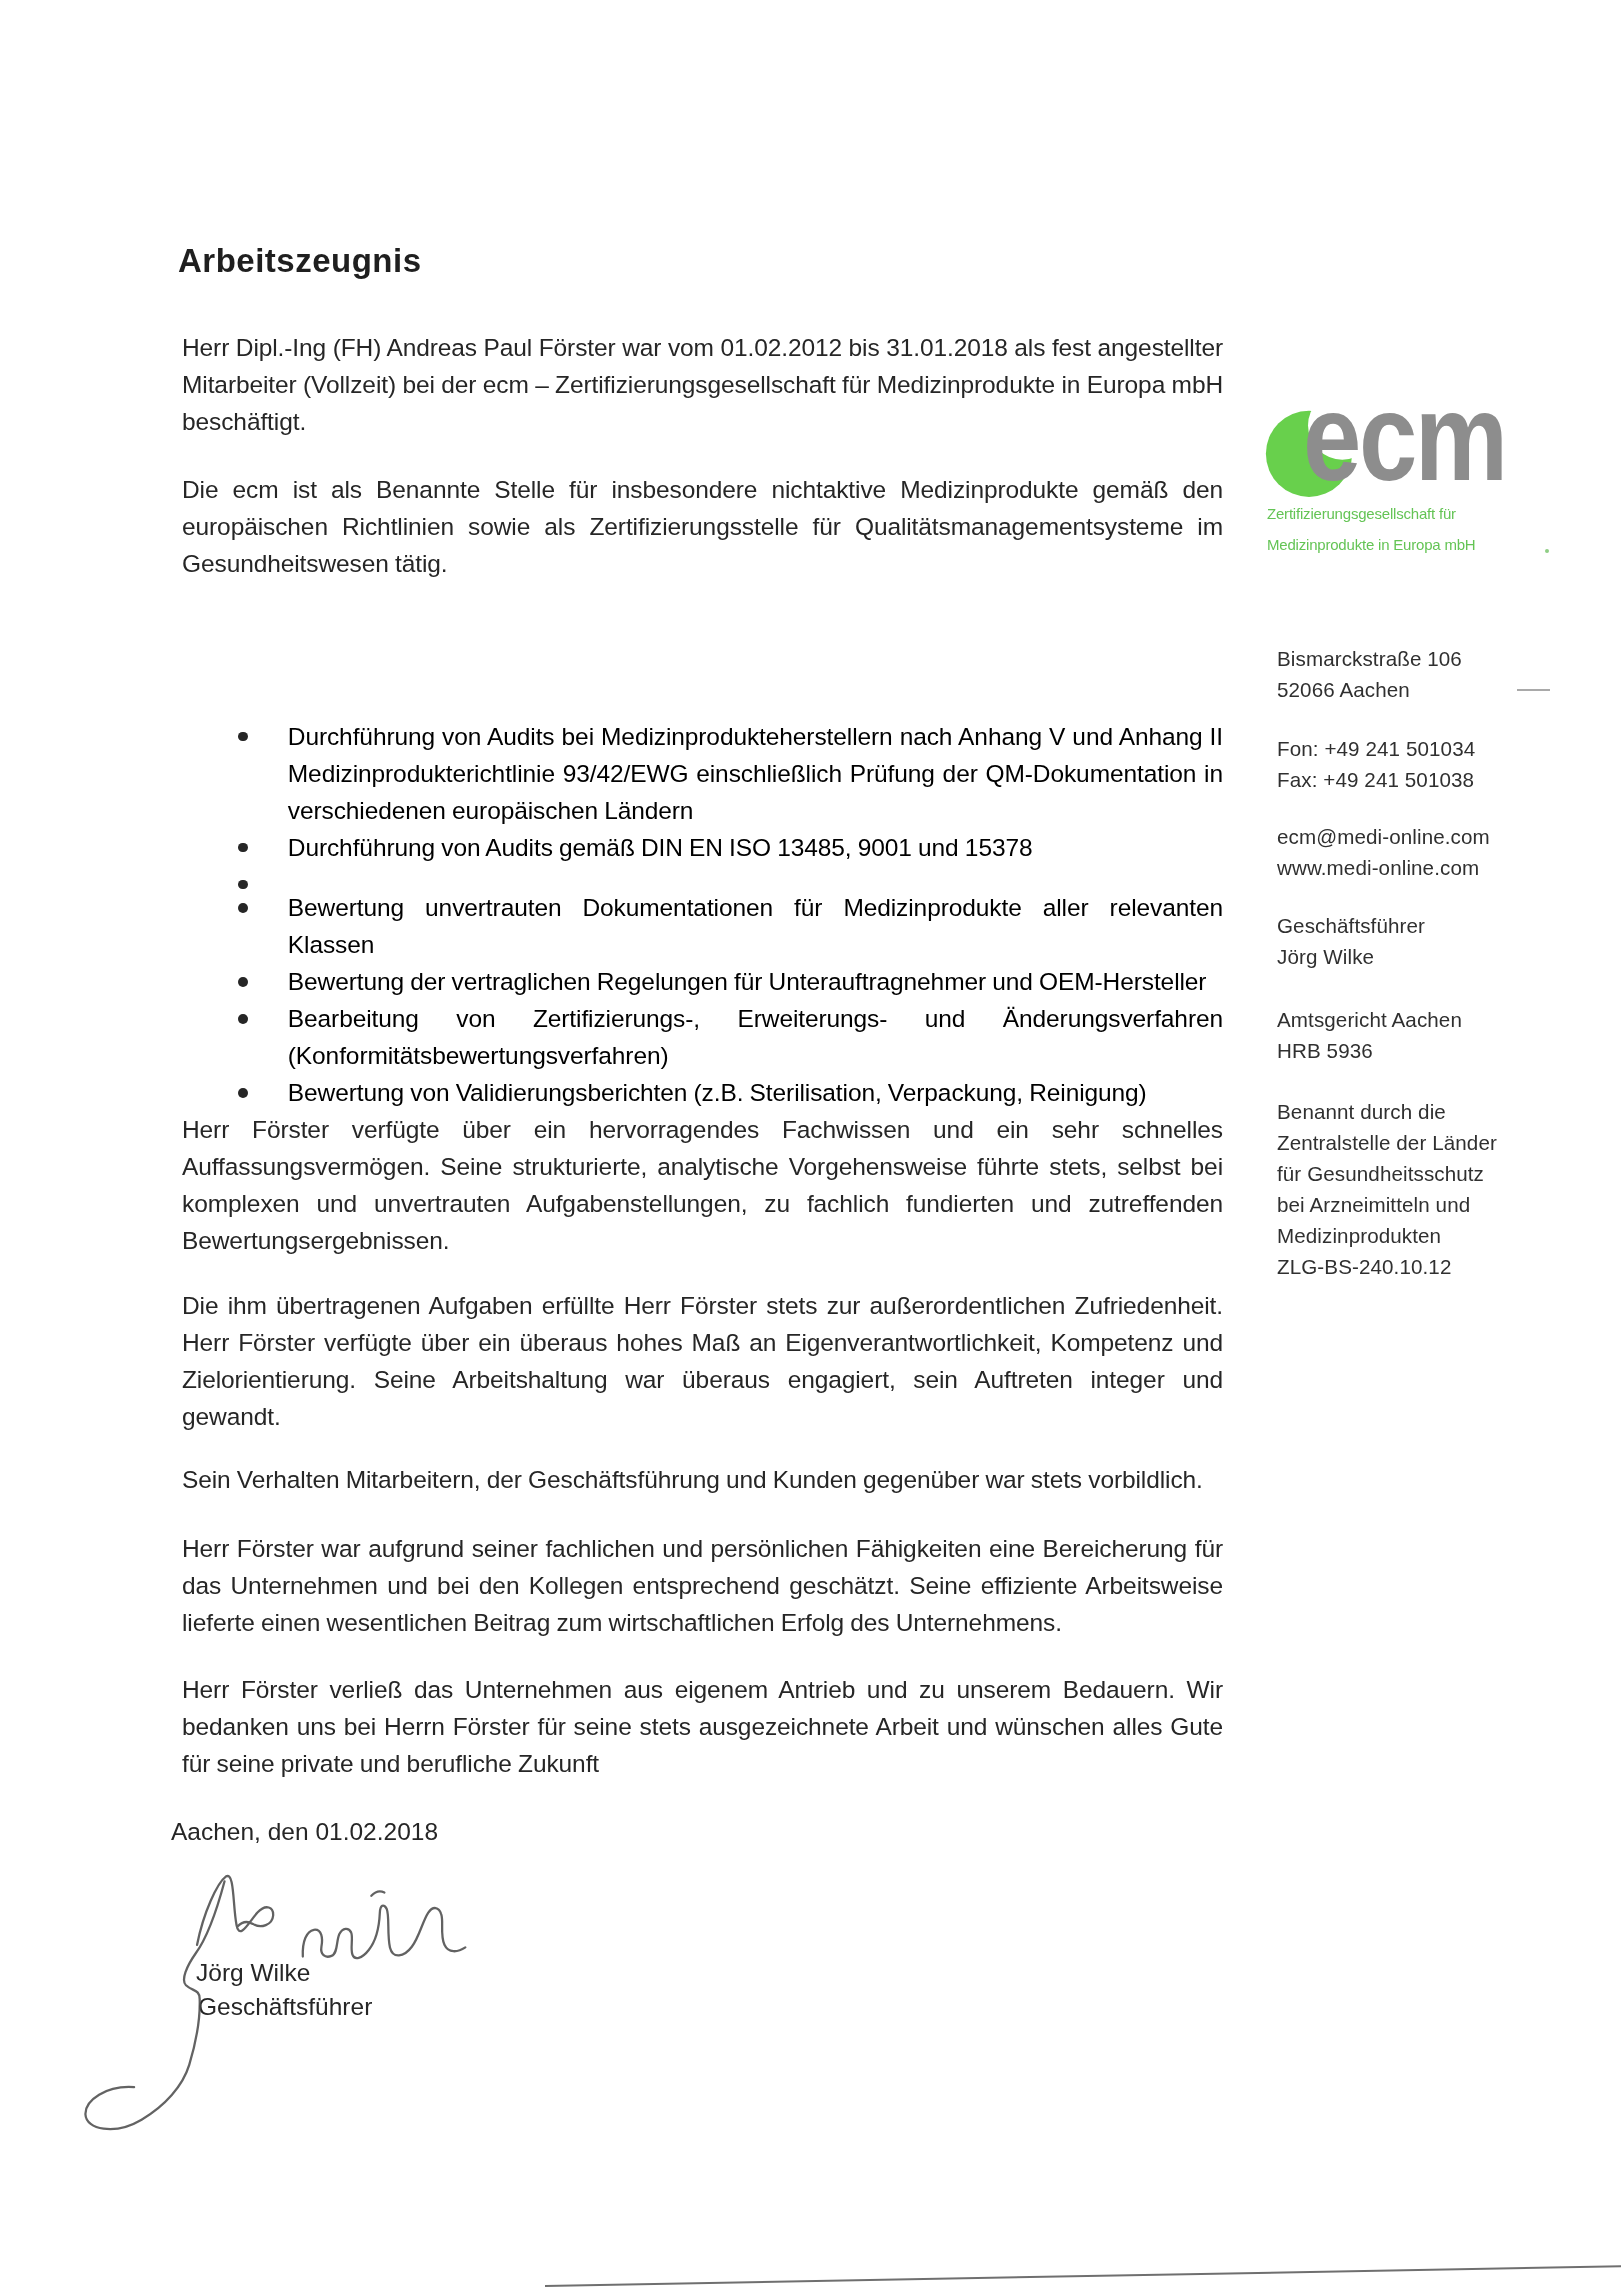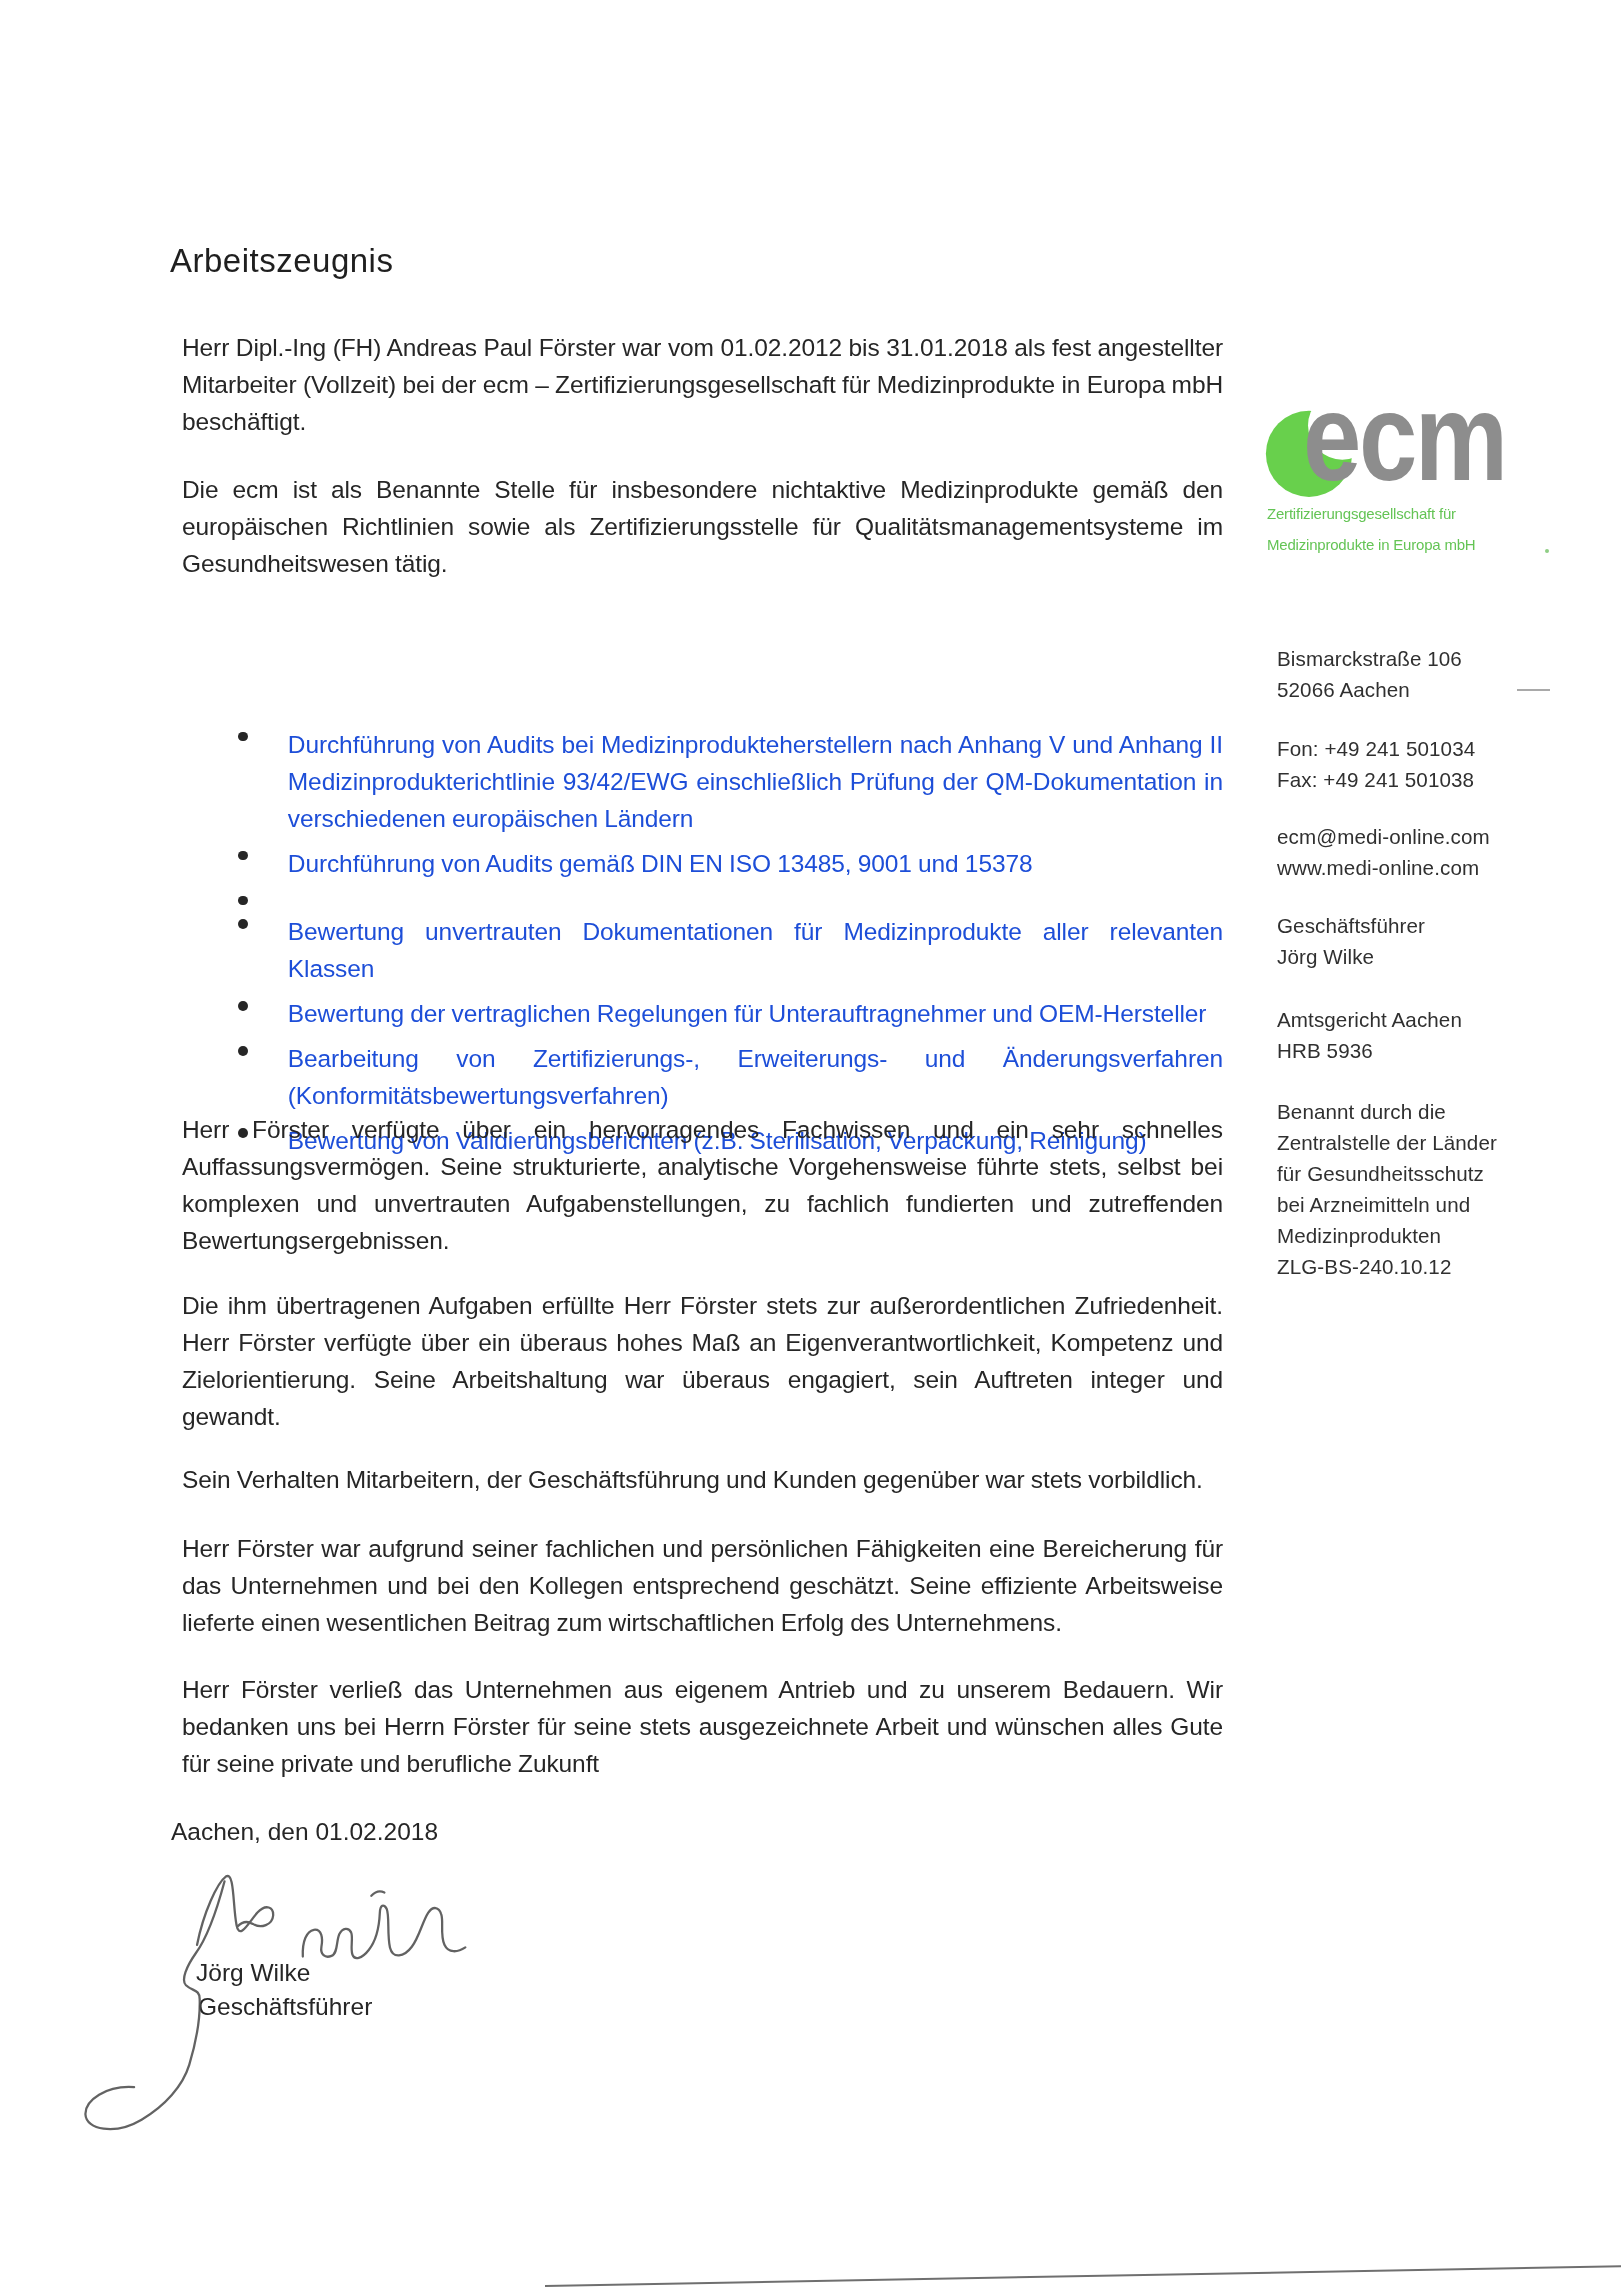--- a/index.html
+++ b/index.html
@@ -7,44 +7,44 @@
     position:relative;
     width:1621px;height:2292px;
     background:#ffffff;
     font-family:"Liberation Sans", sans-serif;
     color:#2b2b2b;
     overflow:hidden;
     margin:0 auto;
   }
   
   .title{
-    position:absolute;left:170px;top:239px;
+    position:absolute;left:178px;top:239px;
     font-size:33px;line-height:43px;letter-spacing:0.5px;
-    color:#1f1f1f;font-weight:normal;margin:0;
+    color:#1f1f1f;font-weight:bold;margin:0;
   }
   .para{
     position:absolute;left:182px;width:1041px;
     font-size:24.5px;line-height:37px;
     letter-spacing:-0.1px;word-spacing:-0.5px;
     text-align:justify;text-align-last:left;
     color:#262626;margin:0;
   }
   .p1{top:329px}.p2{top:471px}.p3{top:609px}
   .p4{top:1111px}.p5{top:1287px}.p6{top:1461px}
   .p7{top:1530px}.p8{top:1671px}
   .bullets{position:absolute;left:182px;top:718px;width:1041px;}
   .bullet-item{display:flex;align-items:flex-start;}
   .bullet-dot{
     flex:0 0 9.8px;width:9.8px;height:9.8px;border-radius:50%;
     background:#262626;margin:13.7px 40px 0 56px;
   }
   .bullet-text{
     flex:1;font-size:24.5px;line-height:37px;
     letter-spacing:-0.1px;word-spacing:-0.5px;
-    text-align:justify;text-align-last:left;color:#1d4ed8;margin-top:8px;
+    text-align:justify;text-align-last:left;color:#000000;
   }
   .date-line{
     position:absolute;left:171px;top:1813px;
     font-size:24.5px;line-height:37px;color:#262626;
   }
   .sig-name{
     position:absolute;left:196px;top:1956px;
     font-size:24.5px;line-height:33px;color:#262626;
   }
   .sig-role{

